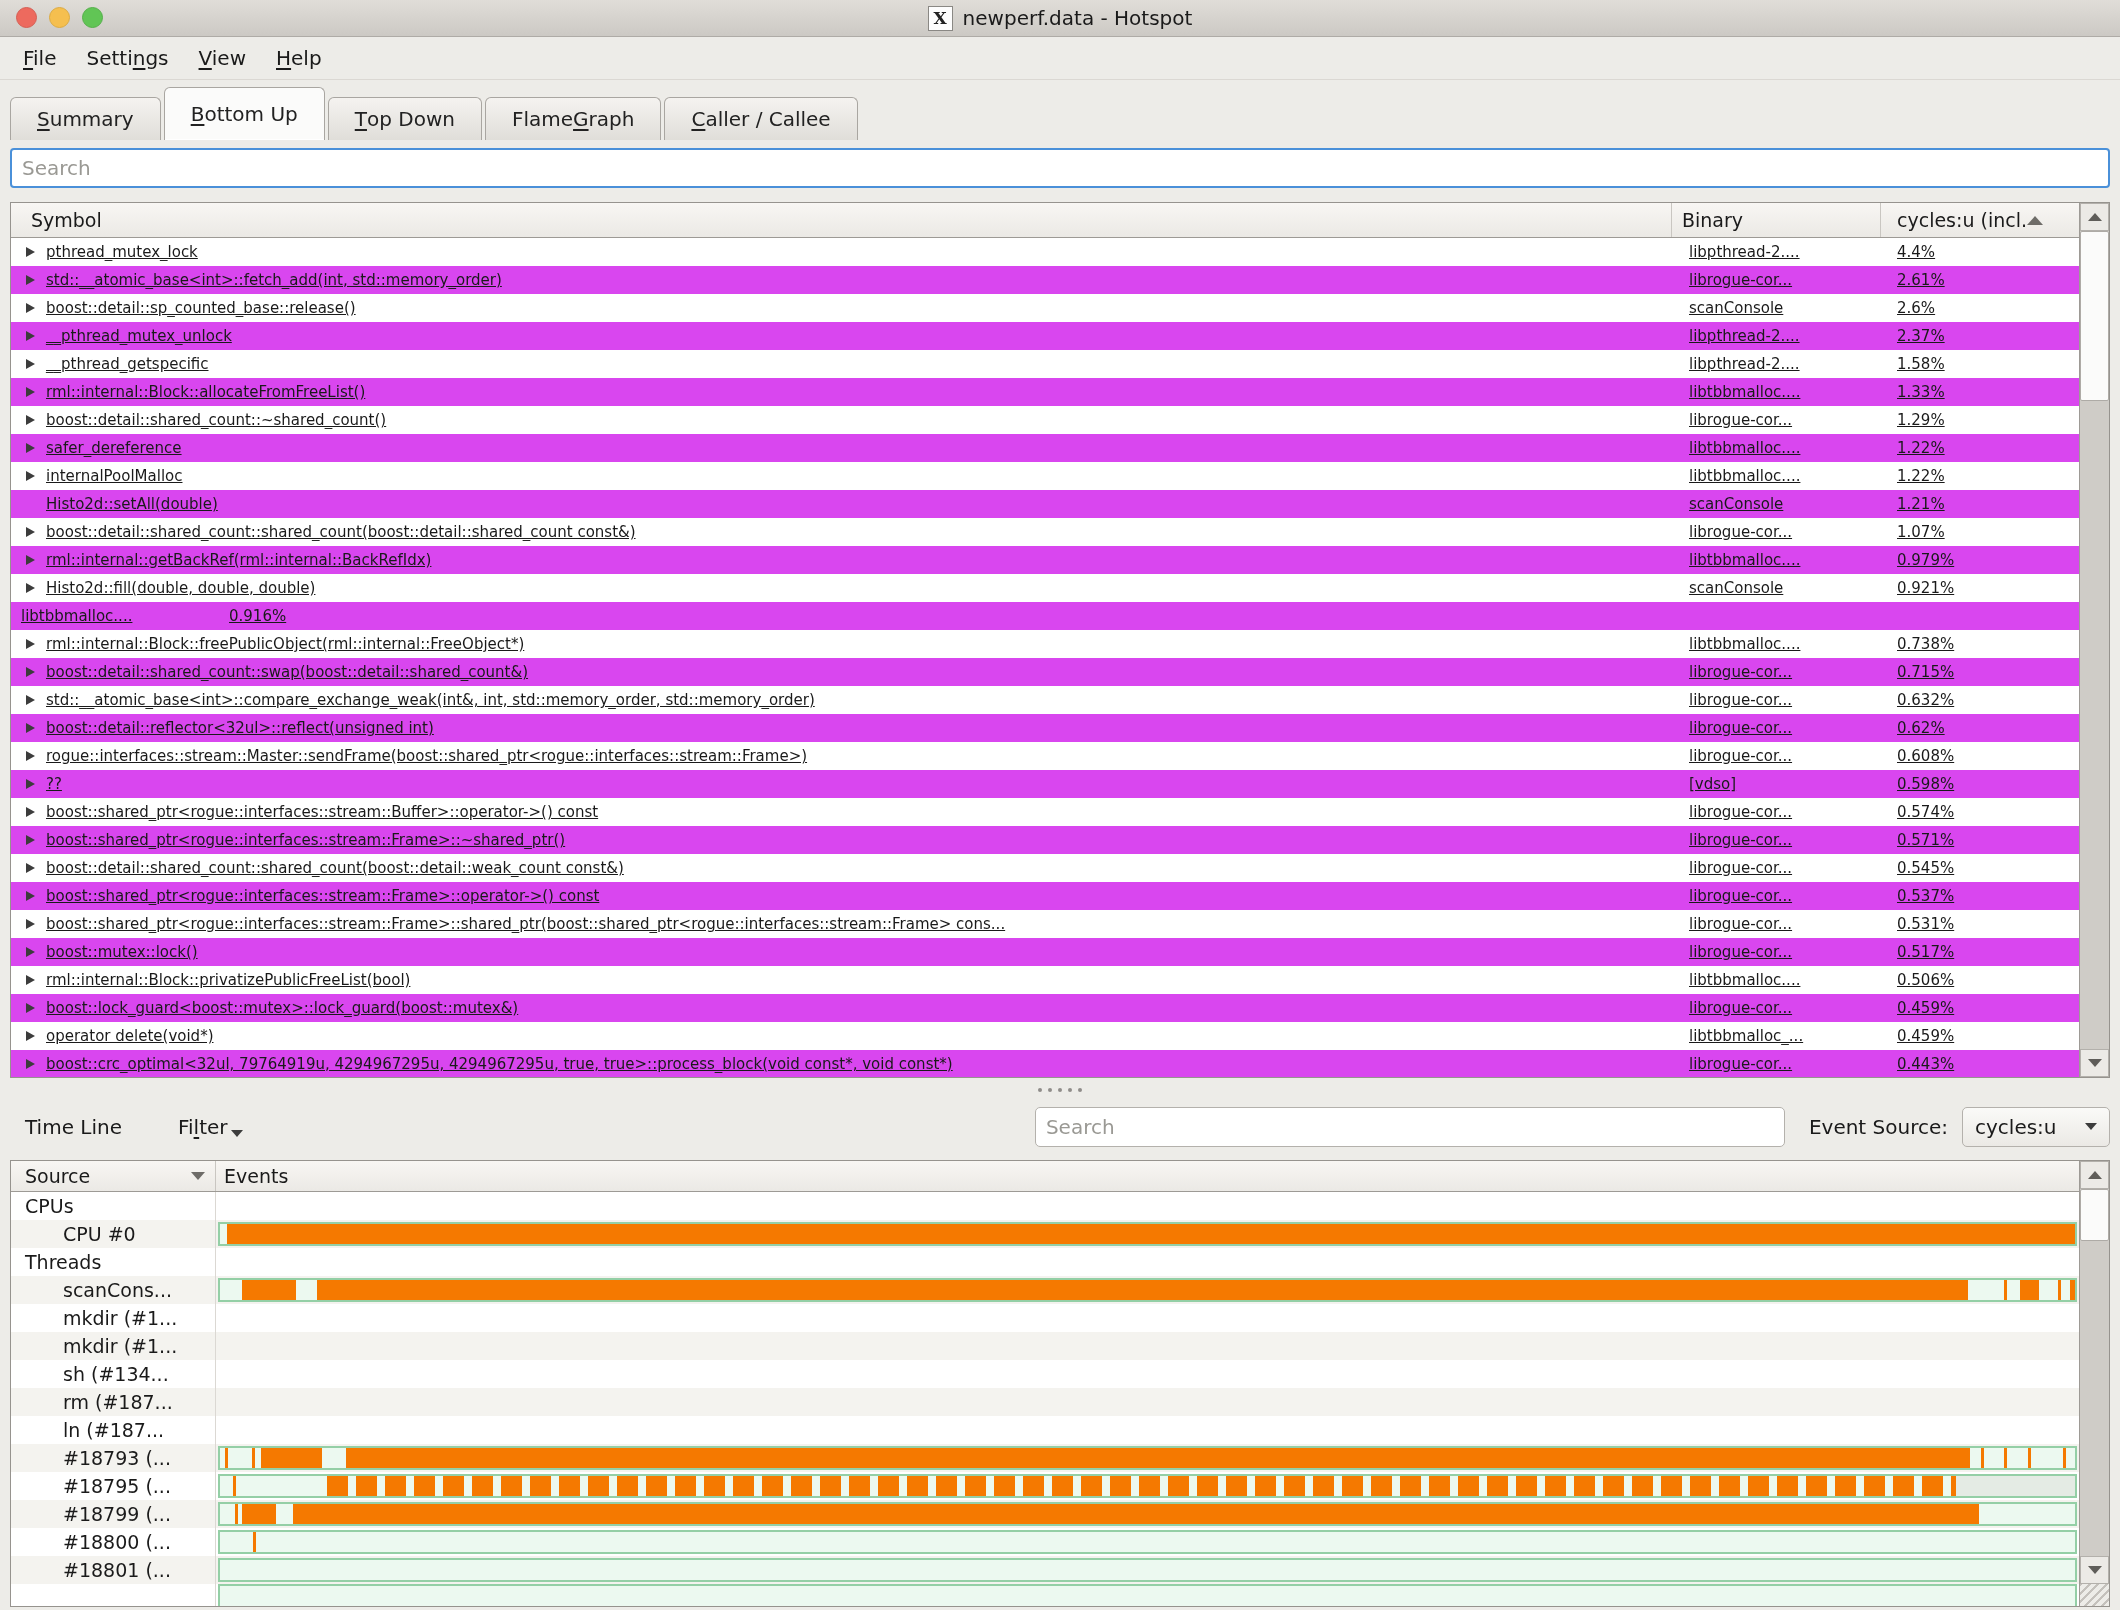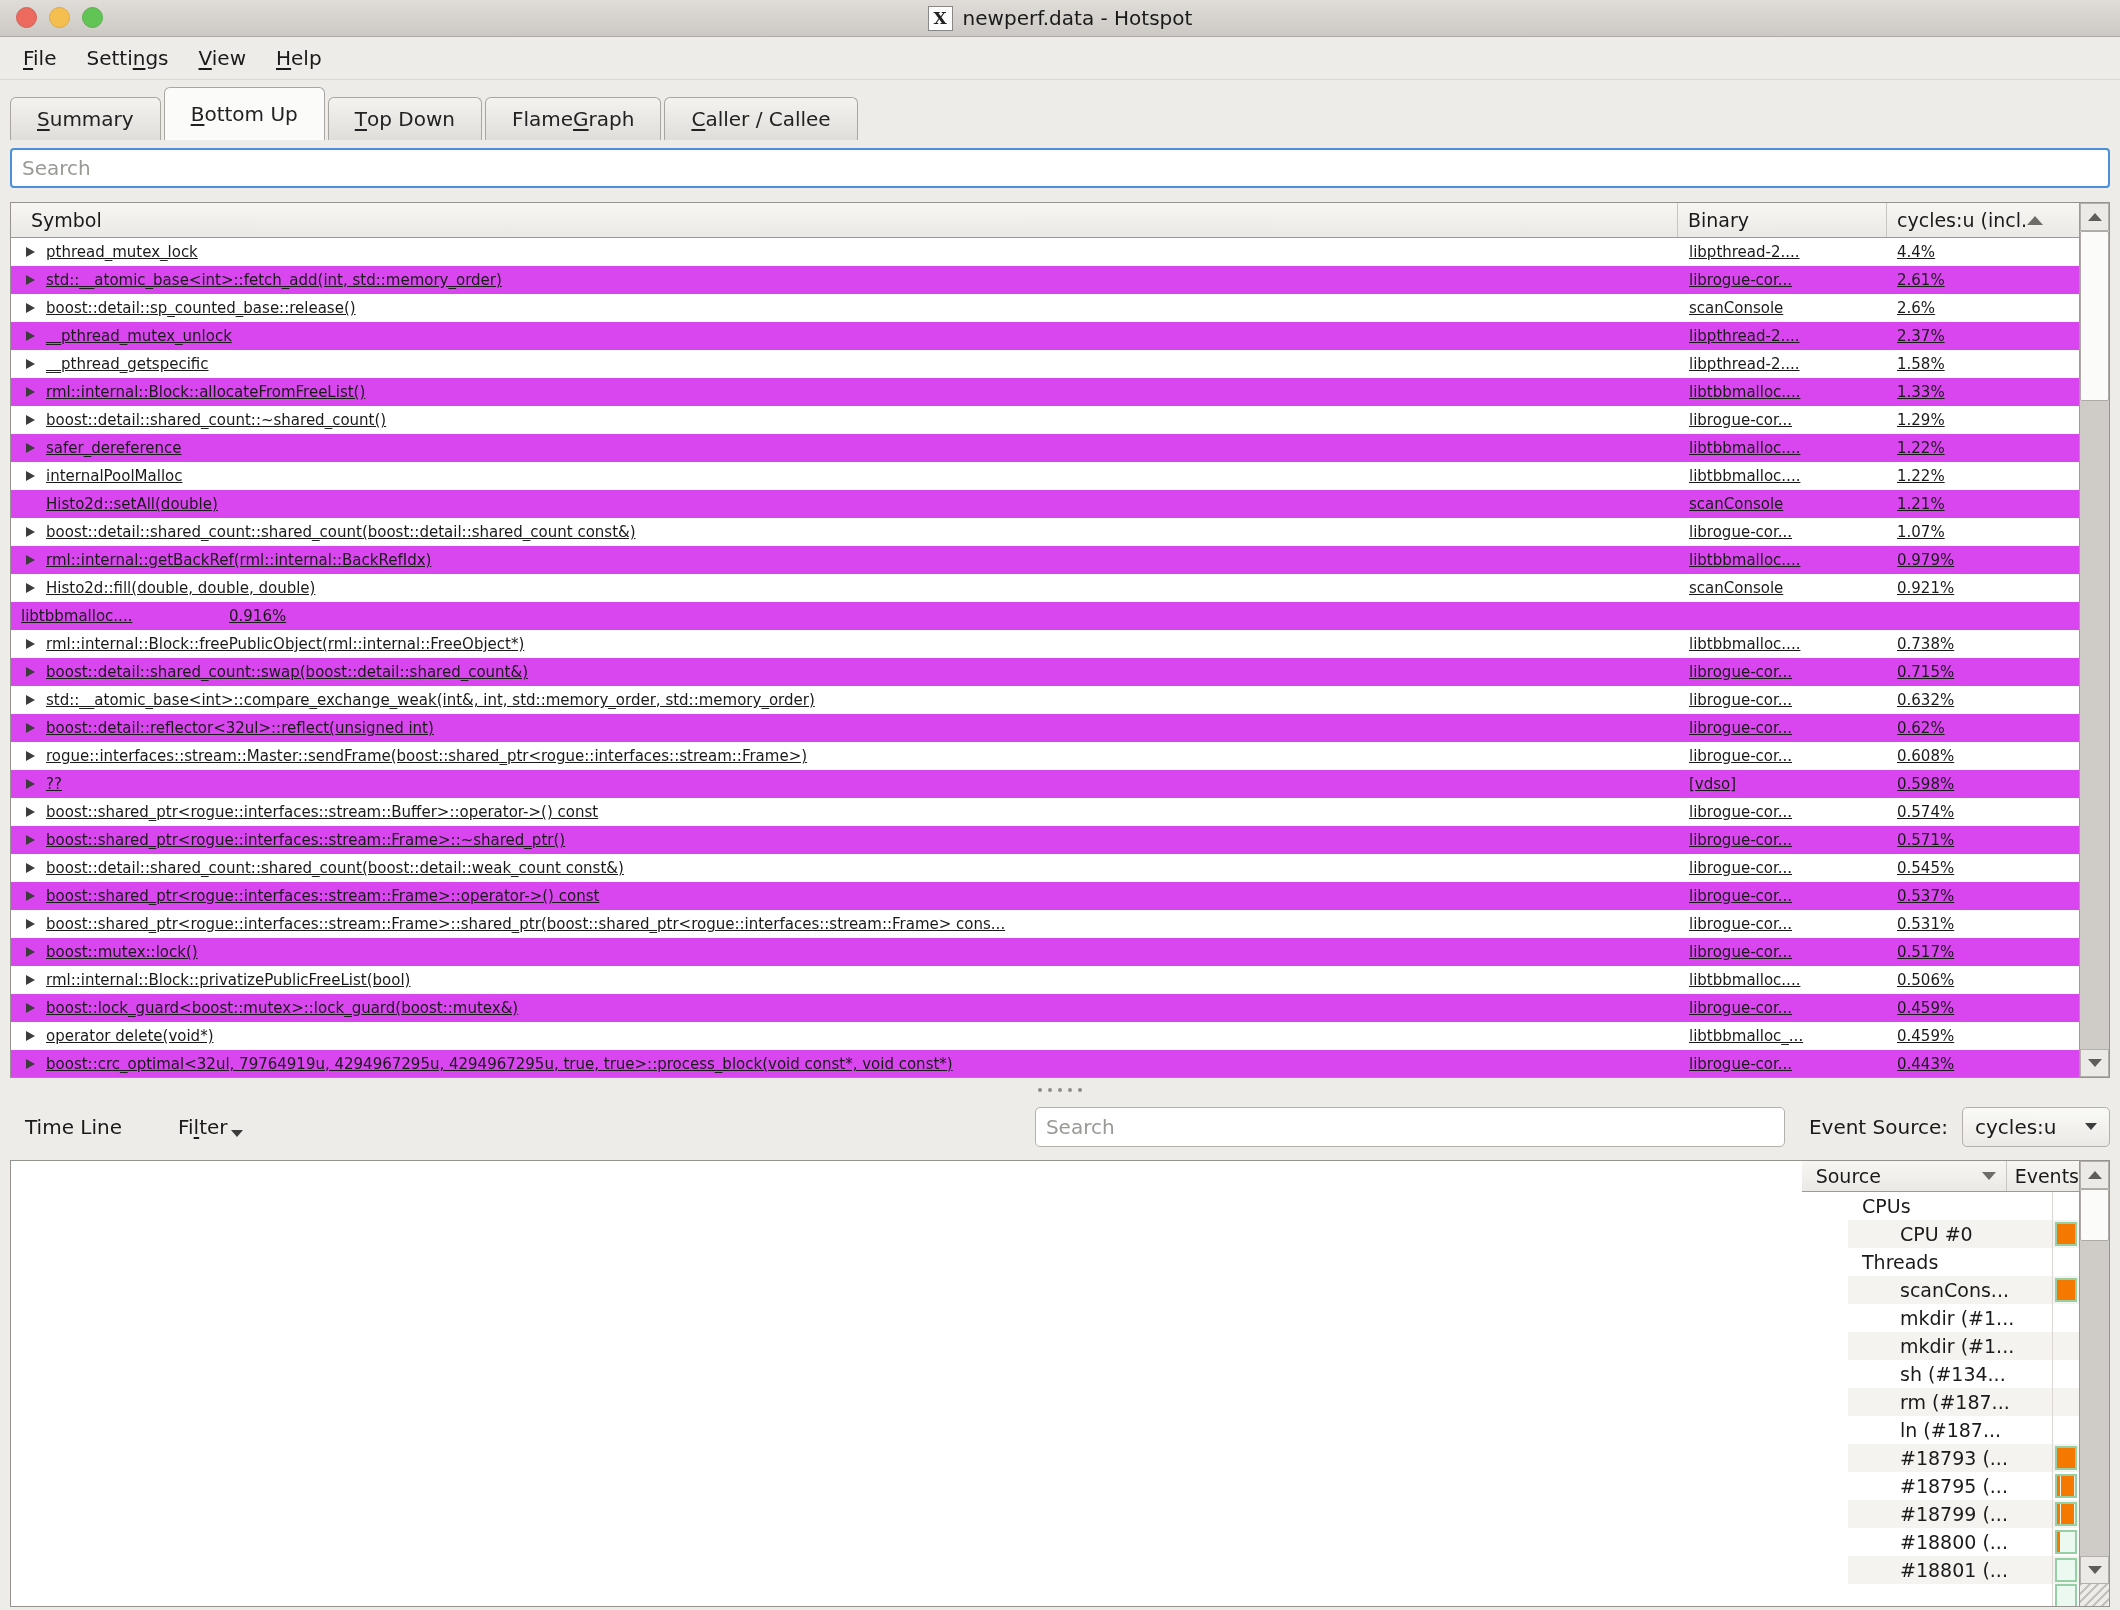--- a/index.html
+++ b/index.html
@@ -37,21 +37,21 @@
               outline:none;color:#222;margin:8px 0 14px 0;font-family:"DejaVu Sans",sans-serif;}
   input::placeholder{color:#9a9994;opacity:1;}
   
   .ptable{border:1px solid #96938e;background:#fff;height:876px;display:flex;box-sizing:border-box;}
   .ptable-main{flex:1;display:flex;flex-direction:column;overflow:hidden;}
   .ptable-head{display:flex;height:34px;flex:none;background:linear-gradient(#f8f6f3,#ebe9e5);
                border-bottom:1px solid #9d9a95;font-size:19px;align-items:stretch;}
   .h-sym{flex:1;display:flex;align-items:center;padding-left:20px;}
   .h-bin{width:198px;flex:none;display:flex;align-items:center;padding-left:10px;
          border-left:1px solid #c9c6c1;}
-  .h-cyc{width:182px;flex:none;display:flex;align-items:center;padding-left:10px;
+  .h-cyc{width:182px;flex:none;display:flex;align-items:center;padding-left:16px;
          border-left:1px solid #c9c6c1;}
   .sort-up{width:0;height:0;border-left:8px solid transparent;border-right:8px solid transparent;
            border-bottom:9px solid #6e6c68;}
   .sort-down{width:0;height:0;border-left:8px solid transparent;border-right:8px solid transparent;
              border-top:9px solid #6e6c68;}
   .prows{flex:1;overflow:hidden;}
   .prow{display:flex;height:28px;align-items:center;font-size:15px;white-space:nowrap;background:#fff;text-decoration:underline;}
   .prow.alt{background:#d946ef;}
   .c-sym{flex:1;overflow:hidden;display:flex;align-items:center;gap:11px;padding-left:15px;}
   .tri{width:0;height:0;border-left:9px solid #3c3c3c;border-top:5.5px solid transparent;
@@ -84,21 +84,21 @@
   .tl-spacer{flex:1;}
   .tl-search{width:750px;height:40px;box-sizing:border-box;border:1px solid #b4b1ac;border-radius:5px;
              font-size:20px;padding:0 10px;background:#fff;outline:none;font-family:"DejaVu Sans",sans-serif;}
   .es-label{margin-left:24px;margin-right:14px;}
   .combo{width:148px;height:40px;box-sizing:border-box;border:1px solid #b4b1ac;border-radius:5px;
          background:linear-gradient(#fafaf8,#ebe9e5);display:flex;align-items:center;
          justify-content:space-between;padding:0 12px;font-size:20px;}
   
   .tl-table{border:1px solid #96938e;background:#fff;display:flex;height:447px;box-sizing:border-box;
             overflow:hidden;margin-top:8px;}
-  .tl-main{flex:1;display:flex;flex-direction:column;overflow:hidden;align-items:flex-end;}
+  .tl-main{flex:1;display:flex;flex-direction:column;overflow:hidden;}
   .tl-head{height:30px;flex:none;display:flex;background:linear-gradient(#f8f6f3,#ebe9e5);
            border-bottom:1px solid #9d9a95;font-size:19px;}
   .th-src{width:205px;flex:none;display:flex;align-items:center;justify-content:space-between;
           padding:0 10px 0 14px;border-right:1px solid #c9c6c1;box-sizing:border-box;}
   .th-src .sort-down{border-left-width:7px;border-right-width:7px;border-top-width:8px;}
   .th-ev{flex:1;display:flex;align-items:center;padding-left:8px;}
   .tl-row{display:flex;height:28px;background:#fff;}
   .tl-row.alt{background:#f4f3ef;}
   .tl-row.partial{height:23px;overflow:hidden;}
   .tl-src{width:205px;flex:none;display:flex;align-items:center;font-size:19px;padding-left:14px;

